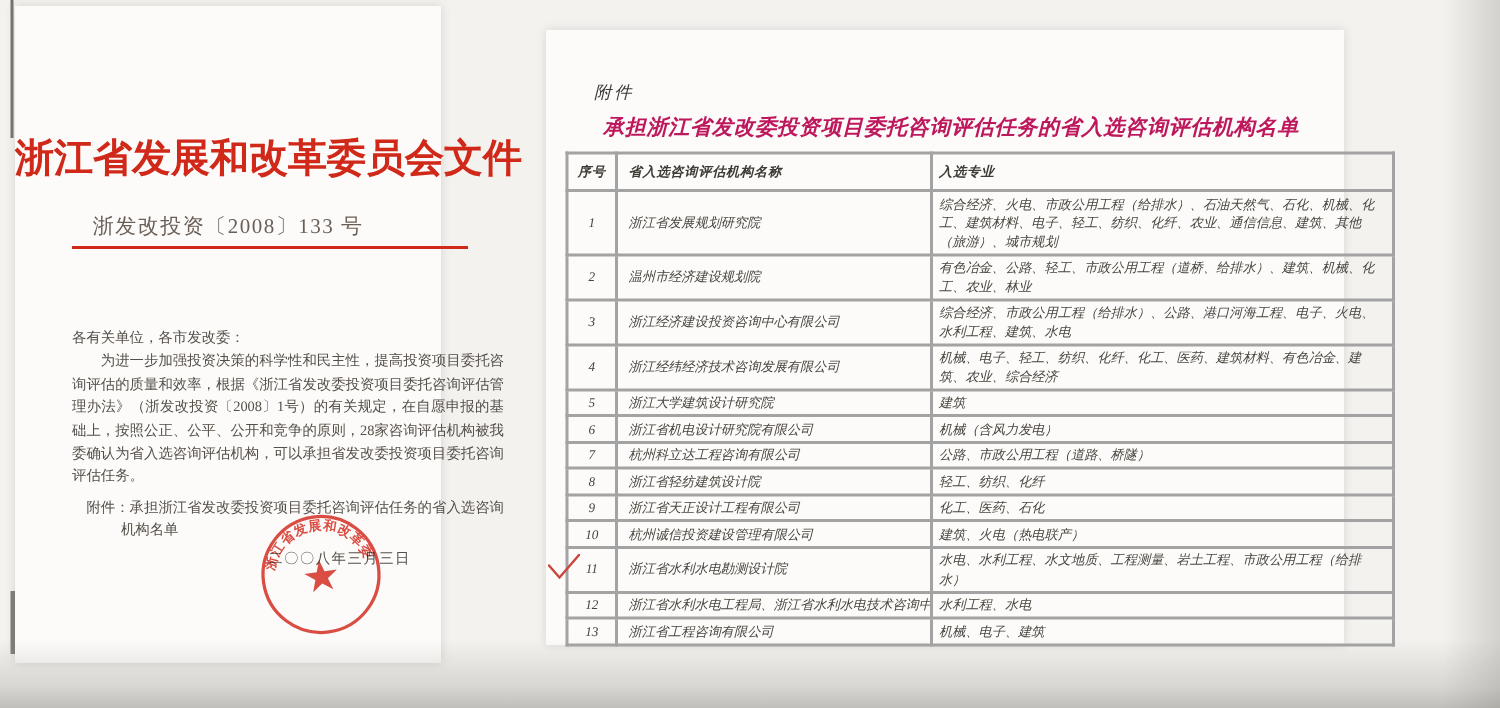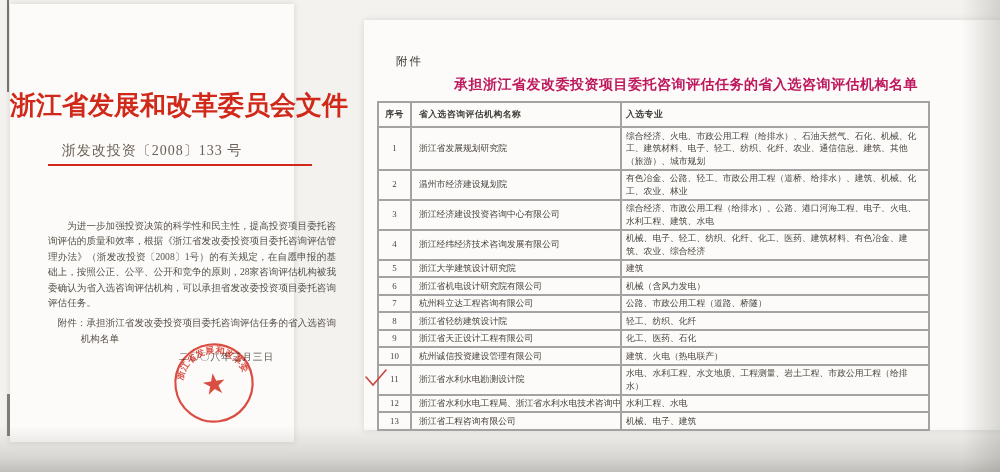--- a/index.html
+++ b/index.html
@@ -34,22 +34,22 @@
   .left-date{margin:0;margin-top:3px;text-align:right;padding-right:62px;letter-spacing:1px;}
 
   
   .seal{position:absolute;left:162px;top:337px;width:84px;height:84px;
     mix-blend-mode:multiply;opacity:.88;transform:rotate(-8deg);}
 
   
   .checkmark{position:absolute;left:1px;top:348px;width:22px;height:20px;}
 
   
-  .page-right{position:absolute;left:364px;top:20px;width:636px;height:410px;
-    background:#fcfbf9;box-shadow:0 0 6px rgba(120,118,112,.22);}
+  .page-right{position:absolute;left:364px;top:20px;width:532px;height:410px;
+    background:#fcfbf9;box-shadow:0 0 6px rgba(120,118,112,.22);font-style:italic;}
   .attachment-label{position:absolute;left:32px;top:34px;font-size:11.5px;color:#3c3a36;letter-spacing:2px;}
   .table-title{position:absolute;left:4px;top:56px;width:100%;text-align:center;
     font-size:14px;font-weight:bold;color:#be185d;letter-spacing:.5px;white-space:nowrap;}
   .org-table{position:absolute;left:13px;top:81px;width:553px;
     border-collapse:collapse;table-layout:fixed;
     font-size:8.8px;line-height:12.5px;color:#49443e;}
   .org-table th,.org-table td{border:2px solid #a3a3a3;padding:1.5px 4px;vertical-align:middle;
     font-weight:normal;text-align:left;}
   .org-table th{height:20px;color:#3f3c37;font-weight:bold;letter-spacing:.5px;}
   .col-no{width:33px;}
@@ -64,20 +64,21 @@
 
   <div class="edge-line-top"></div>
   <div class="edge-line-bottom"></div>
 
   <div class="page-left">
     <div class="letterhead">浙江省发展和改革委员会文件</div>
     <div class="doc-number">浙发改投资〔2008〕133 号</div>
     <div class="red-rule"></div>
 
     <div class="left-body">
+      <p class="para">各有关单位，各市发改委：</p>
       <p class="para-indent">为进一步加强投资决策的科学性和民主性，提高投资项目委托咨询评估的质量和效率，根据《浙江省发改委投资项目委托咨询评估管理办法》（浙发改投资〔2008〕1号）的有关规定，在自愿申报的基础上，按照公正、公平、公开和竞争的原则，28家咨询评估机构被我委确认为省入选咨询评估机构，可以承担省发改委投资项目委托咨询评估任务。</p>
       <p class="attachment-note">附件：承担浙江省发改委投资项目委托咨询评估任务的省入选咨询机构名单</p>
       <p class="left-date">二〇〇八年三月三日</p>
     </div>
 
     <svg class="seal" viewBox="0 0 100 100">
       <circle cx="50" cy="50" r="46" fill="none" stroke="#d8352a" stroke-width="2.6"></circle>
       <defs>
         <path id="sealArc" d="M 13.5,42 A 38,38 0 0 1 86.5,42" fill="none"></path>
       </defs>

